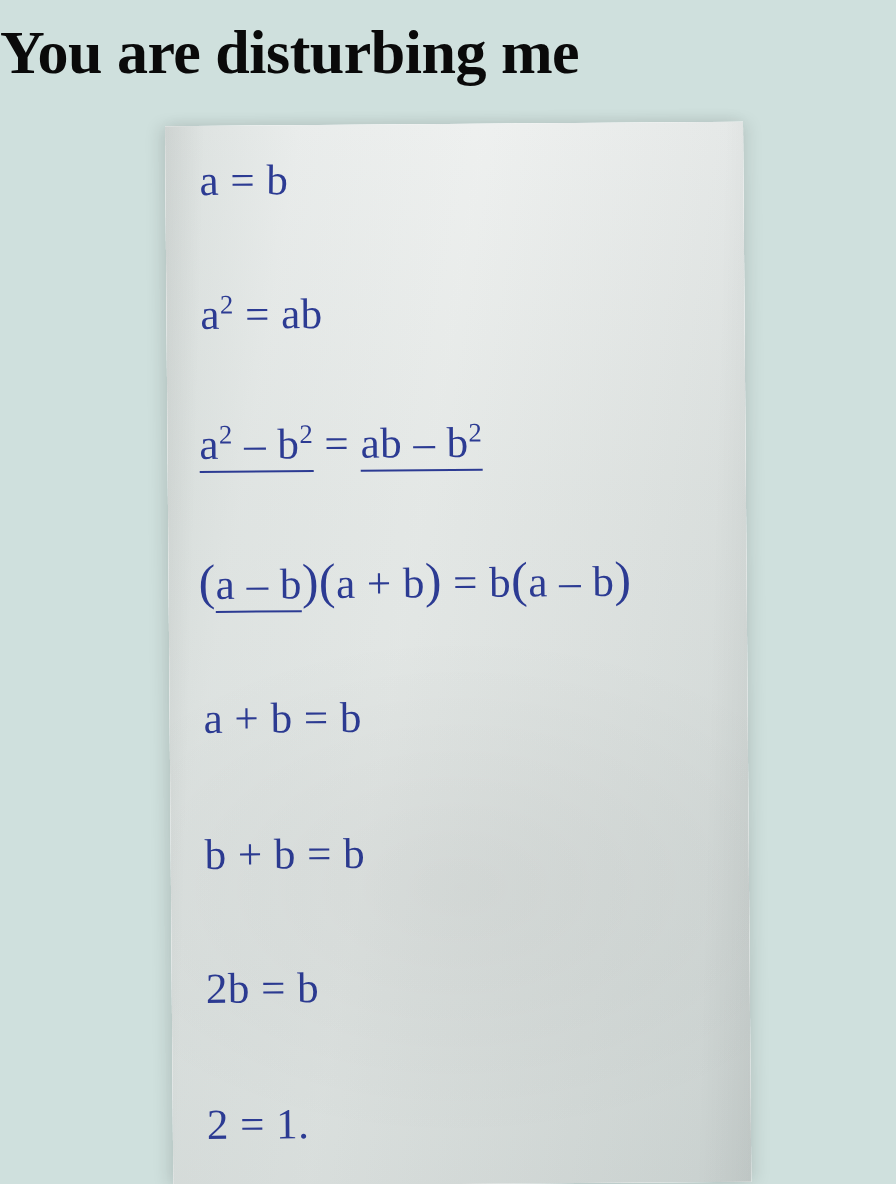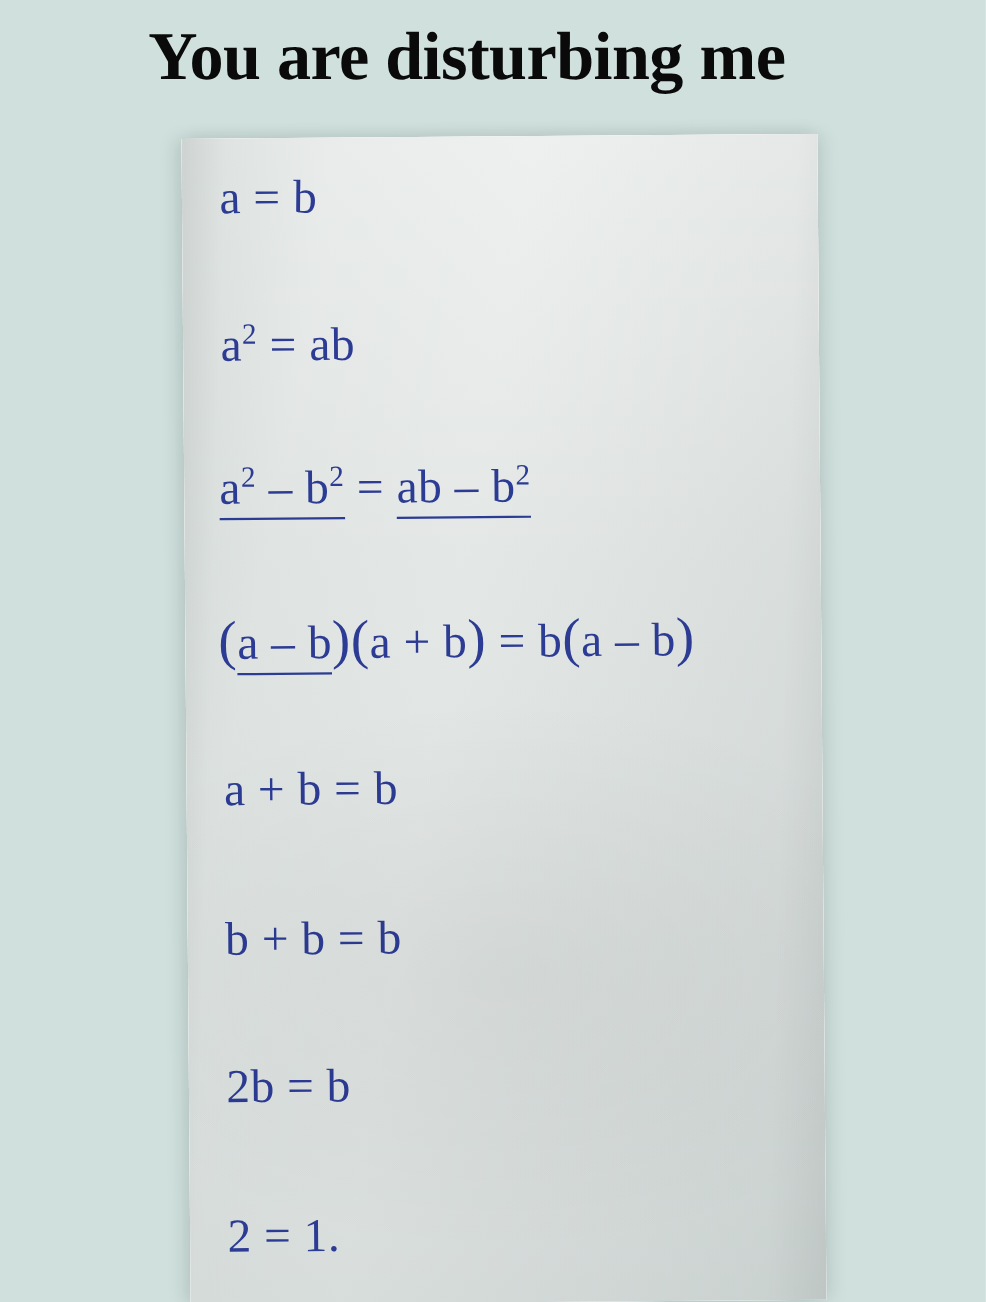--- a/index.html
+++ b/index.html
@@ -20,21 +20,21 @@
     width: 896px;
     height: 1184px;
     background: #cfe0dd;
   }
 
   .caption {
     position: absolute;
     top: 18px;
     left: 0;
     width: 714px;
-    text-align: right;
+    text-align: left;
     font-family: "Liberation Serif", serif;
     font-weight: bold;
     font-size: 62px;
     line-height: 1.1;
     color: #0a0a0a;
     letter-spacing: -0.5px;
   }
 
   
   .paper {

